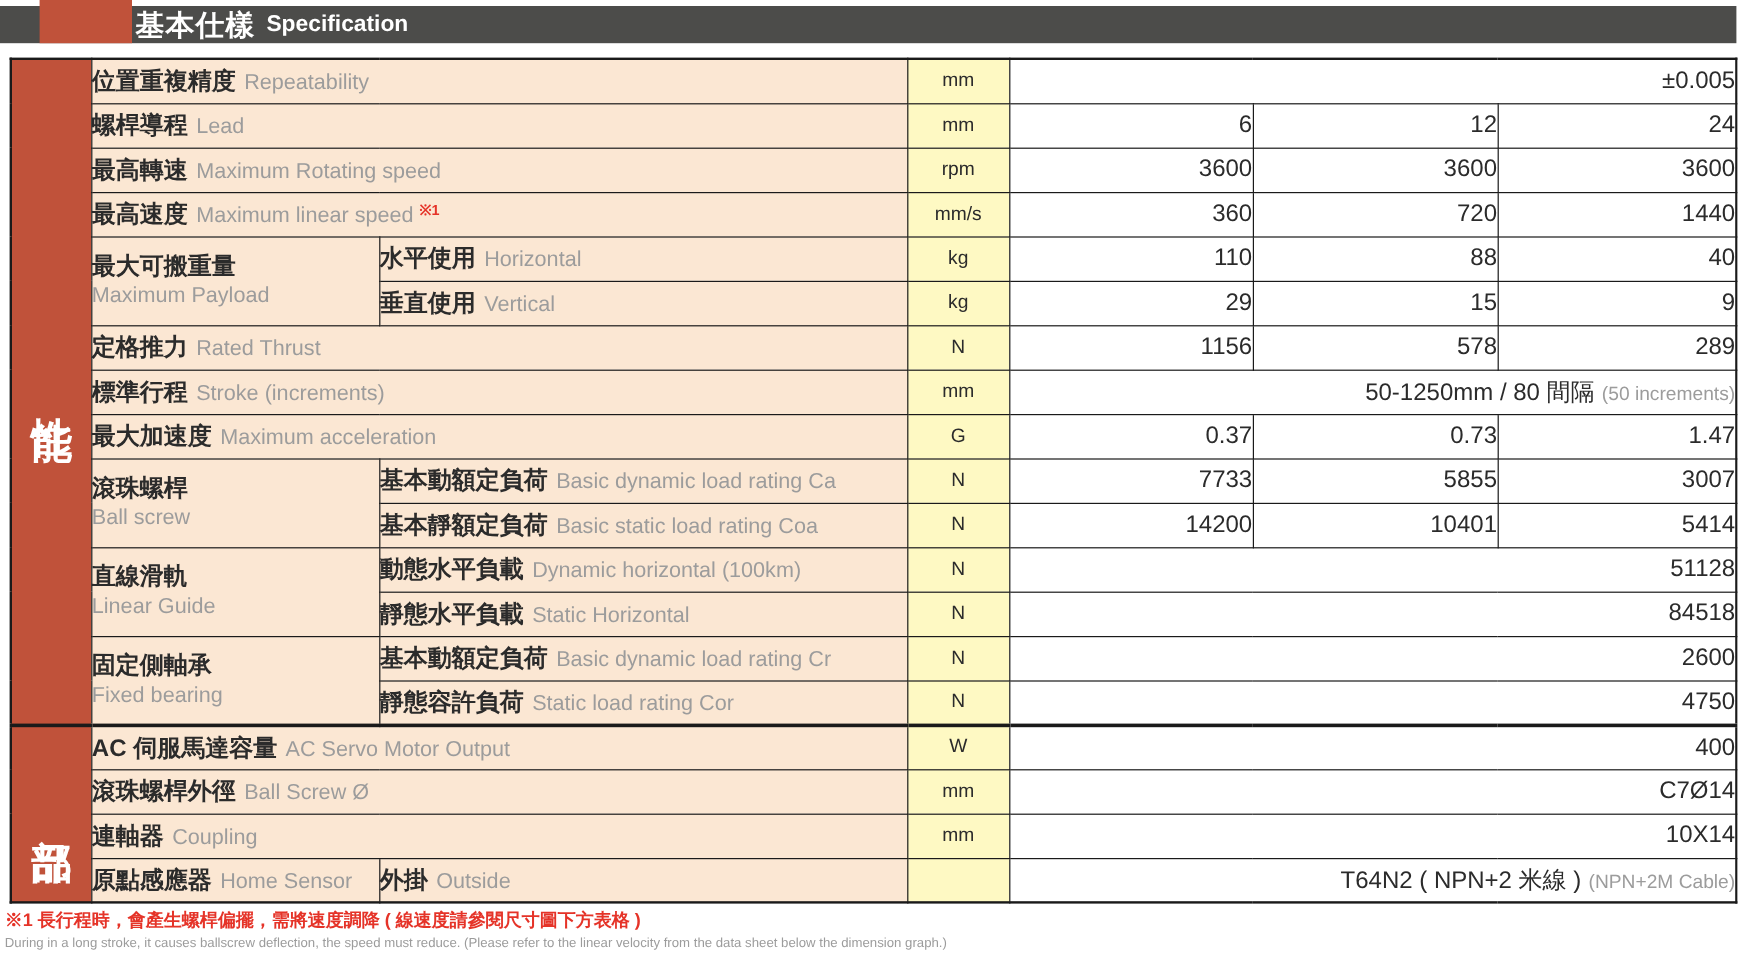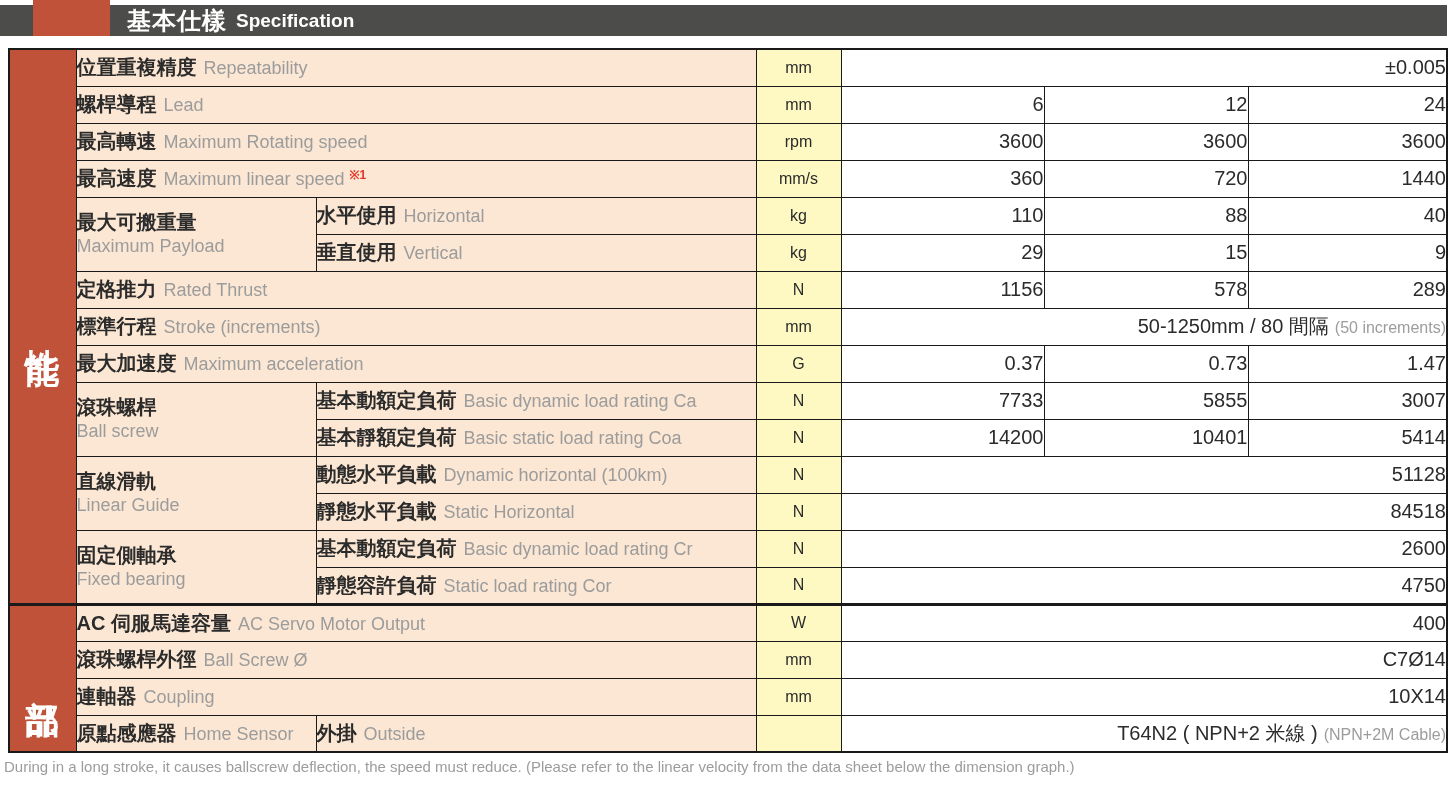--- a/index.html
+++ b/index.html
@@ -7,21 +7,21 @@
     width: 1448px; height: 798px;
     background: #ffffff;
     font-family: "Liberation Sans", sans-serif;
     overflow: hidden;
   }
 
   
   .header { position: relative; height: 36px; }
   .header-bg { position: absolute; left: 0; top: 5px; right: 1px; height: 31px; background: #4C4C4A; }
   .header-accent { position: absolute; left: 33px; top: 0; width: 77px; height: 36px; background: #C0523A; }
-  .header-title { position: absolute; left: 127px; top: 5px; height: 31px; display: flex; align-items: center; color: #fff; }
+  .header-title { position: absolute; left: 113px; top: 5px; height: 31px; display: flex; align-items: center; color: #fff; }
   .title-zh { font-size: 24px; font-weight: bold; letter-spacing: 1px; }
   .title-en { font-size: 19px; font-weight: bold; margin-left: 9px; }
 
   
   table.spec {
     border-collapse: collapse; table-layout: fixed;
     width: 1438px; margin: 12px 0 0 8px;
     border: 2px solid #1a1a1a;
   }
   table.spec td { border: 1px solid #1a1a1a; box-sizing: border-box; padding: 0; vertical-align: middle; }
@@ -42,21 +42,21 @@
 
   td.unit { background: #fef9c3; text-align: center; padding-right: 10px; font-size: 16px; color: #2b2b2b; }
   td.val { background: #ffffff; text-align: right; font-size: 20px; color: #2b2b2b; }
   td.val .gray { font-size: 16px; color: #9C9C9C; margin-left: 6px; }
 
   tr.sec td { border-top: 3px solid #1a1a1a; }
 
   
   .notes { margin: 5px 0 0 4px; }
   .note-red { color: #E53328; font-size: 15px; font-weight: bold; }
-  .note-gray { color: #9C9C9C; font-size: 15px; margin-top: 3px; }
+  .note-gray { color: #9C9C9C; font-size: 11px; margin-top: 3px; }
 </style>
 </head>
 <body>
 
 <div class="header">
   <div class="header-bg"></div>
   <div class="header-accent"></div>
   <div class="header-title">
     <span class="title-zh">基本仕樣</span>
     <span class="title-en">Specification</span>
@@ -222,14 +222,15 @@
   <tr>
     <td class="lab"><span class="zh">原點感應器</span><span class="en">Home Sensor</span></td>
     <td class="sub"><span class="zh">外掛</span><span class="en">Outside</span></td>
     <td class="unit"></td>
     <td class="val" colspan="3"><span>T64N2 ( NPN+2 米線 )</span><span class="gray">(NPN+2M Cable)</span></td>
   </tr>
 </tbody>
   </table>
 
 <div class="notes">
+  <div class="note-red">※1 長行程時，會產生螺桿偏擺，需將速度調降 ( 線速度請參閱尺寸圖下方表格 )</div>
   <div class="note-gray">During in a long stroke, it causes ballscrew deflection, the speed must reduce. (Please refer to the linear velocity from the data sheet below the dimension graph.)</div>
 </div>
 
 </body></html>

